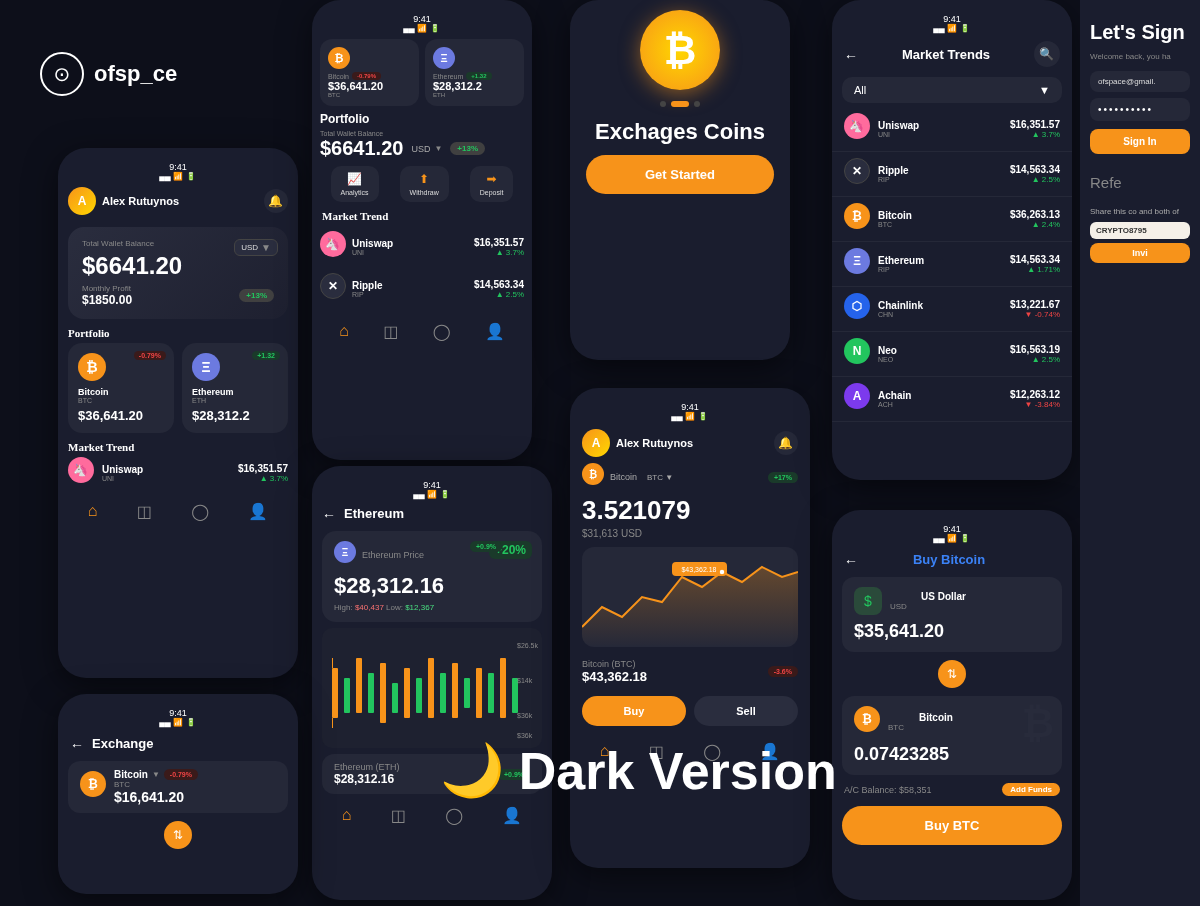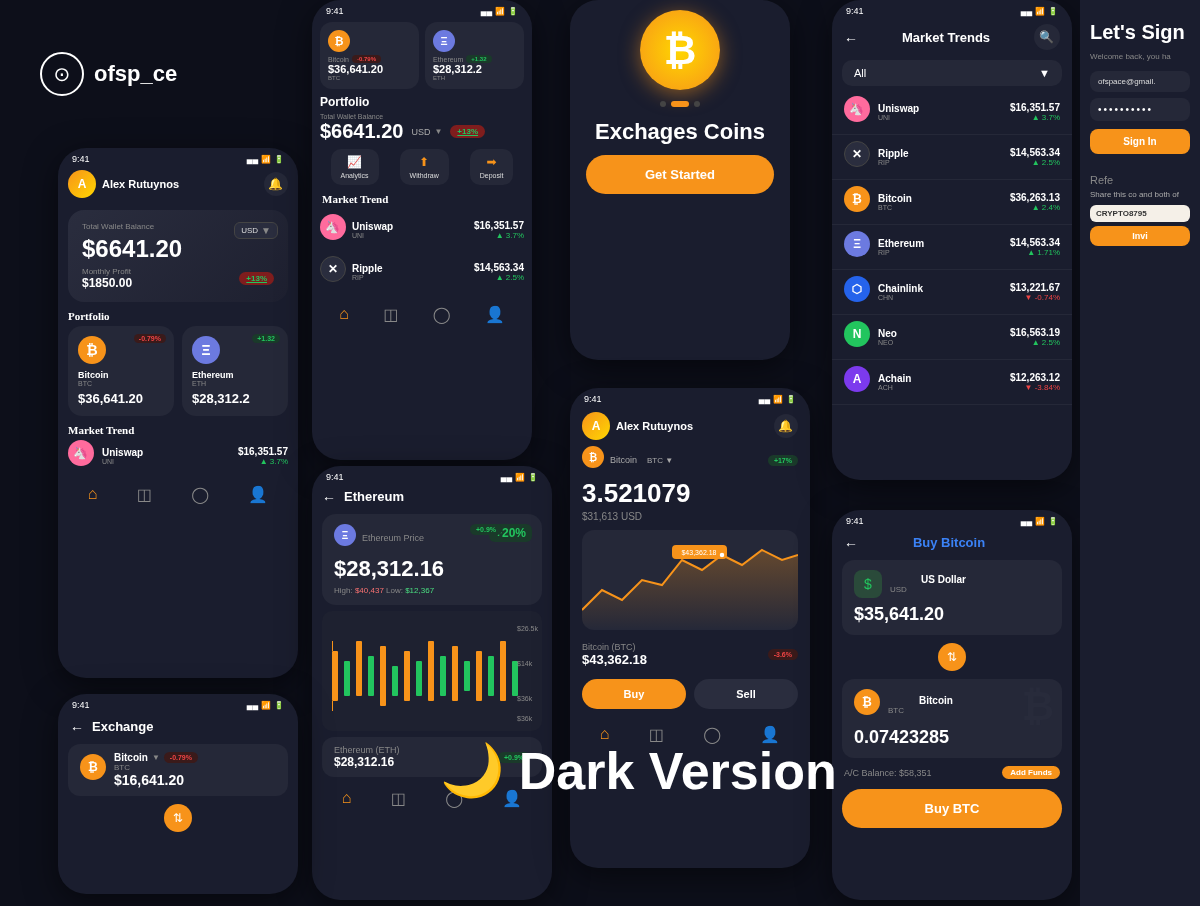--- a/index.html
+++ b/index.html
@@ -48,23 +48,24 @@
       position: absolute;
       background: #1a1d2e;
       border-radius: 28px;
       overflow: hidden;
       box-shadow: 0 8px 32px rgba(0,0,0,0.5);
     }
     .phone-status {
       display: flex;
       justify-content: space-between;
       align-items: center;
-      padding: 6px 14px 2px;
+      padding: 14px 14px 2px;
       font-size: 9px;
       color: #fff;
+      flex-direction: column;
     }
     .status-icons { display: flex; gap: 3px; align-items: center; font-size: 8px; }
 
     
     .phone1 {
       left: 58px; top: 148px;
       width: 240px; height: 530px;
     }
     .phone1 .wallet-card {
       margin: 6px 10px;
@@ -80,27 +81,26 @@
       border: 1px solid #444;
       border-radius: 6px;
       padding: 2px 6px;
       font-size: 8px; color: #ddd;
       display: flex; align-items: center; gap: 3px;
     }
     .wallet-card .big-amount { font-size: 24px; font-weight: 700; color: #fff; margin: 4px 0; }
     .wallet-card .monthly { font-size: 8px; color: #888; }
     .wallet-card .monthly-val { font-size: 12px; color: #fff; font-weight: 600; }
     .profit-badge {
-      background: #7f1d1d;
+      background: #404040;
       color: #22c55e;
       border-radius: 8px;
       padding: 2px 7px;
       font-size: 8px;
       font-weight: 600;
-      text-decoration: underline;
     }
     .section-title { font-size: 11px; font-weight: 700; color: #fff; margin: 8px 10px 4px; font-family: Liberation Serif, serif; }
     .portfolio-row { display: flex; gap: 8px; margin: 0 10px 8px; }
     .port-card {
       flex: 1;
       background: #252838;
       border-radius: 14px;
       padding: 10px;
       position: relative;
     }
@@ -964,18 +964,18 @@
 
 <div class="right-panel">
   <div class="sign-title">Let's Sign</div>
   <div class="sign-sub">Welcome back, you ha</div>
   <div class="sign-input">ofspace@gmail.</div>
   <div class="sign-input sign-password">••••••••••</div>
 
   <div style="background:#f7931a;border-radius:8px;padding:7px;text-align:center;font-size:10px;font-weight:700;color:#fff;margin-top:8px;">Sign In</div>
 
   <div style="margin-top:20px;">
-    <div style="font-size:11px;color:#888;margin-bottom:4px;">Refe</div>
+    <div style="font-size:15px;color:#888;margin-bottom:16px;">Refe</div>
     <div style="font-size:8px;color:#aaa;margin-bottom:6px;">Share this co and both of</div>
     <div class="refer-code">CRYPTO8795</div>
     <div class="invite-btn">Invi</div>
   </div>
 </div>
 
 </body></html>

